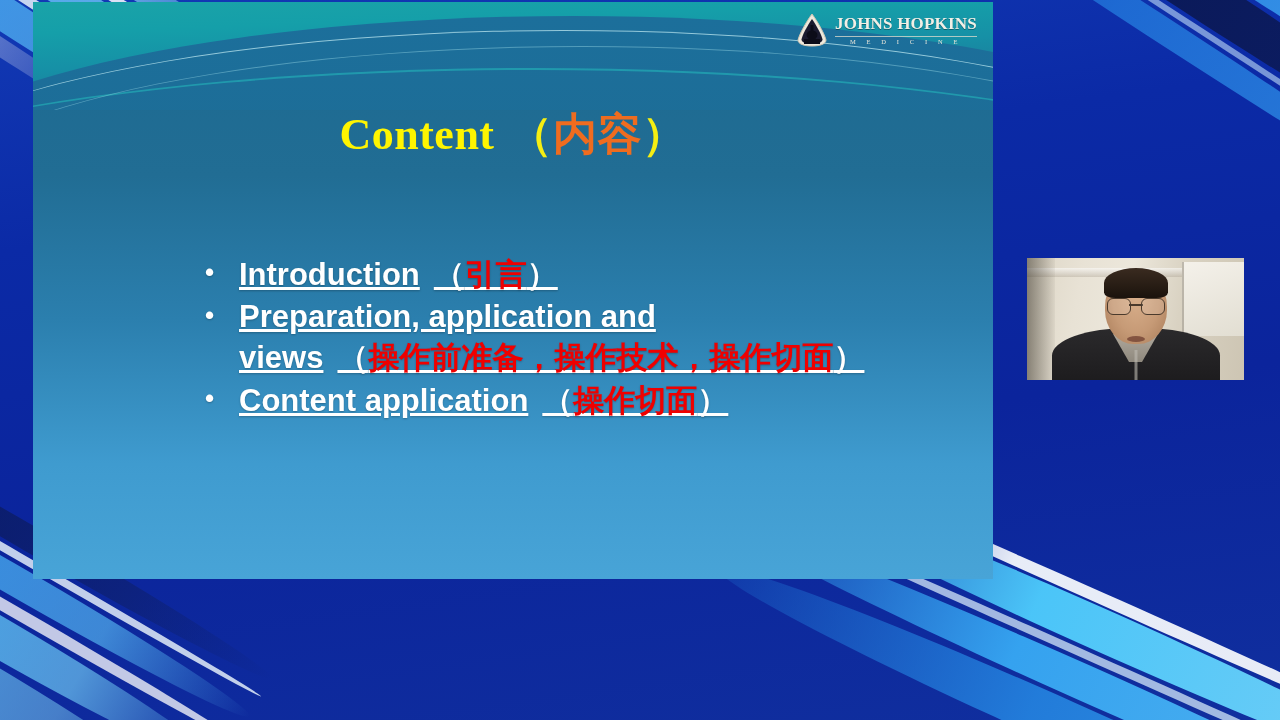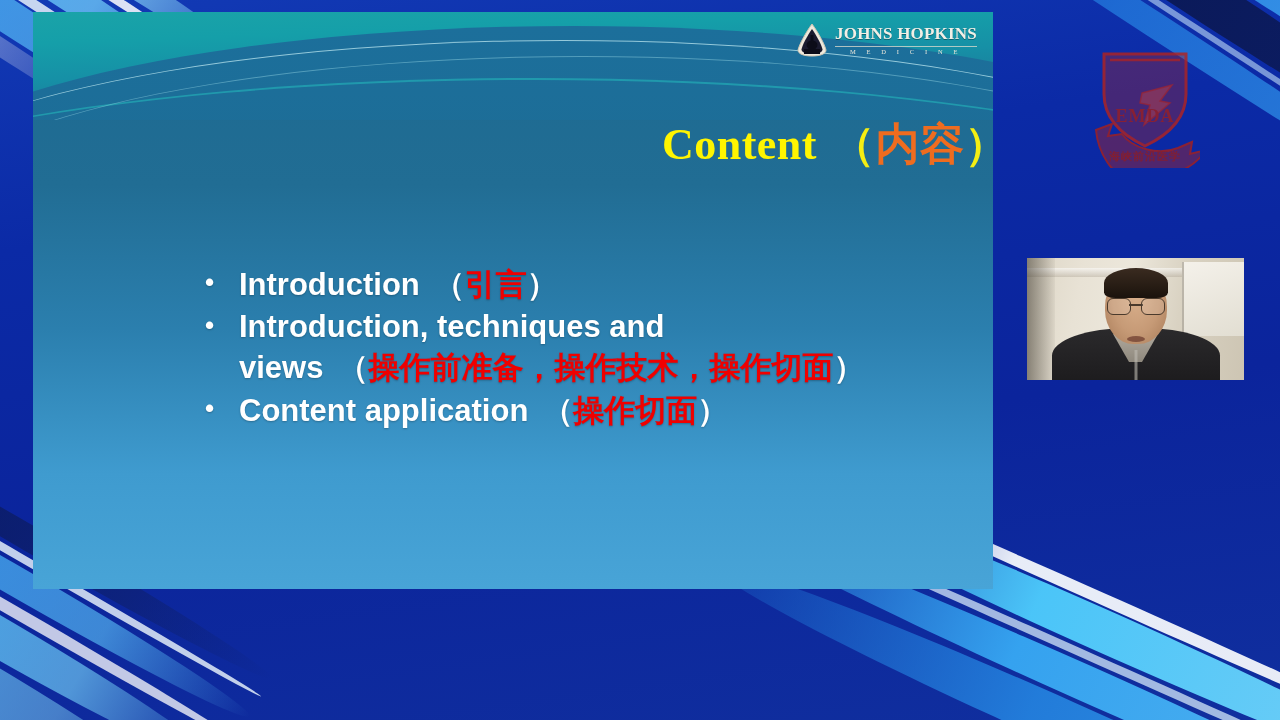--- a/index.html
+++ b/index.html
@@ -62,21 +62,21 @@
     width: 760px;
     height: 520px;
     transform: rotate(24deg);
   }
   .band { position: absolute; left: 0; width: 100%; }
 
   
   .slide {
     position: absolute;
     left: 33px;
-    top: 12px;
+    top: 2px;
     width: 960px;
     height: 577px;
     overflow: hidden;
     background: linear-gradient(180deg,
       #1b6c8e 0%,
       #1e6b92 12%,
       #216d94 30%,
       #2b7fae 55%,
       #3f9bcf 80%,
       #48a4d7 100%);
@@ -166,28 +166,27 @@
     padding-top: 2px;
     white-space: nowrap;
   }
 
   
   .slide-title {
     position: absolute;
     left: 0;
     top: 108px;
     width: 100%;
-    text-align: right;
+    text-align: center;
     font-family: "Liberation Serif", serif;
     font-weight: bold;
     font-size: 44px;
     line-height: 1.1;
     letter-spacing: 0.5px;
     white-space: nowrap;
-    padding-left: 16px;
   }
   .t-en { color: #fff500; }
   .t-paren { color: #f5ee12; font-family: "DejaVu Sans", sans-serif; font-weight: bold; }
   .t-cn { color: #ef6c1f; font-family: "DejaVu Sans", sans-serif; font-weight: bold; }
 
   
   .body-block {
     position: absolute;
     left: 172px;
     top: 252px;
@@ -204,21 +203,21 @@
     margin-bottom: 1px;
   }
   .bullet-dot {
     flex: 0 0 auto;
     width: 34px;
     font-size: 26px;
     line-height: 1.45;
     color: #ffffff;
     text-align: left;
   }
-  .bullet-text { flex: 1 1 auto; }
+  .bullet-text { flex: 1 1 auto; text-decoration: underline; }
   .cn-red {
     color: #ef0000;
     font-family: "DejaVu Sans", sans-serif;
     font-weight: bold;
   }
   .paren-w { color: #ffffff; font-family: "DejaVu Sans", sans-serif; }
   .sp { display: inline-block; width: 14px; }
 
   
   .crest {
@@ -393,33 +392,20 @@
 
     <div class="streaks-br">
       <div class="band" style="top:184px;height:12px;border-radius:50%;background:linear-gradient(90deg,rgba(255,255,255,0),rgba(250,253,255,.92) 35%,rgba(255,255,255,.9));"></div>
       <div class="band" style="top:198px;height:42px;border-radius:50%;background:linear-gradient(90deg,rgba(70,195,252,.15),rgba(78,205,253,.95) 40%,rgba(130,225,255,.9));"></div>
       <div class="band" style="top:244px;height:8px;border-radius:50%;background:rgba(225,245,255,.7);"></div>
       <div class="band" style="top:256px;height:36px;border-radius:50%;background:linear-gradient(90deg,rgba(48,160,242,.2),rgba(56,172,246,.92) 40%,rgba(96,205,254,.85));"></div>
       <div class="band" style="top:296px;height:46px;border-radius:50%;background:linear-gradient(90deg,rgba(30,120,215,.2),rgba(36,132,224,.9) 45%,rgba(64,178,246,.82));"></div>
     </div>
   </div>
 
-  <div class="crest">
-    <svg viewBox="0 0 110 130" width="110" height="130">
-      <g fill="none" stroke="#b3231f" stroke-width="3">
-        <path d="M14 16 h82 v40 c0 26 -20 42 -41 52 c-21 -10 -41 -26 -41 -52 z" fill="rgba(179,35,31,.42)"></path>
-        <path d="M20 22 h70" stroke-width="2.5"></path>
-      </g>
-      <path d="M52 55 l30 -8 l-12 16 l10 2 l-26 22 l6 -20 l-10 -2 z" fill="rgba(210,70,60,.55)" stroke="rgba(179,35,31,.8)" stroke-width="1.5"></path>
-      <text x="55" y="84" text-anchor="middle" font-family="Liberation Serif, serif" font-size="18" font-weight="bold" fill="#a31f1c" letter-spacing="1">EMDA</text>
-      <path d="M6 92 l16 -6 l-4 12 l14 -2 c10 14 36 22 56 14 l14 -6 l-2 12 l16 -4
-               c-14 22 -48 32 -72 30 C22 140 8 114 6 92 z" fill="rgba(179,35,31,.5)" stroke="#a8201c" stroke-width="2"></path>
-      <text x="55" y="122" text-anchor="middle" font-family="DejaVu Sans, sans-serif" font-size="11" font-weight="bold" fill="#9c1d1a" letter-spacing="1">海峡前沿医学</text>
-    </svg>
-  </div>
 
   <div class="slide">
 
     <div class="slide-header">
       <div class="swoosh swoosh-dark"></div>
       <div class="swoosh swoosh-teal"></div>
       <div class="swoosh swoosh-line"></div>
       <div class="swoosh swoosh-line2"></div>
 
       <div class="jhm-logo">
@@ -444,21 +430,21 @@
 
     <div class="body-block">
 
       <div class="bullet-row">
         <span class="bullet-dot">•</span>
         <span class="bullet-text"><span>Introduction</span><span class="sp"></span><span class="paren-w">（</span><span class="cn-red">引言</span><span class="paren-w">）</span></span>
       </div>
 
       <div class="bullet-row">
         <span class="bullet-dot">•</span>
-        <span class="bullet-text"><span>Introduction, techniques and</span><br><span>views</span><span class="sp"></span><span class="paren-w">（</span><span class="cn-red">操作前准备，操作技术，操作切面</span><span class="paren-w">）</span></span>
+        <span class="bullet-text"><span>Preparation, application and</span><br><span>views</span><span class="sp"></span><span class="paren-w">（</span><span class="cn-red">操作前准备，操作技术，操作切面</span><span class="paren-w">）</span></span>
       </div>
 
       <div class="bullet-row">
         <span class="bullet-dot">•</span>
         <span class="bullet-text"><span>Content application</span><span class="sp"></span><span class="paren-w">（</span><span class="cn-red">操作切面</span><span class="paren-w">）</span></span>
       </div>
 
     </div>
   </div>
 

